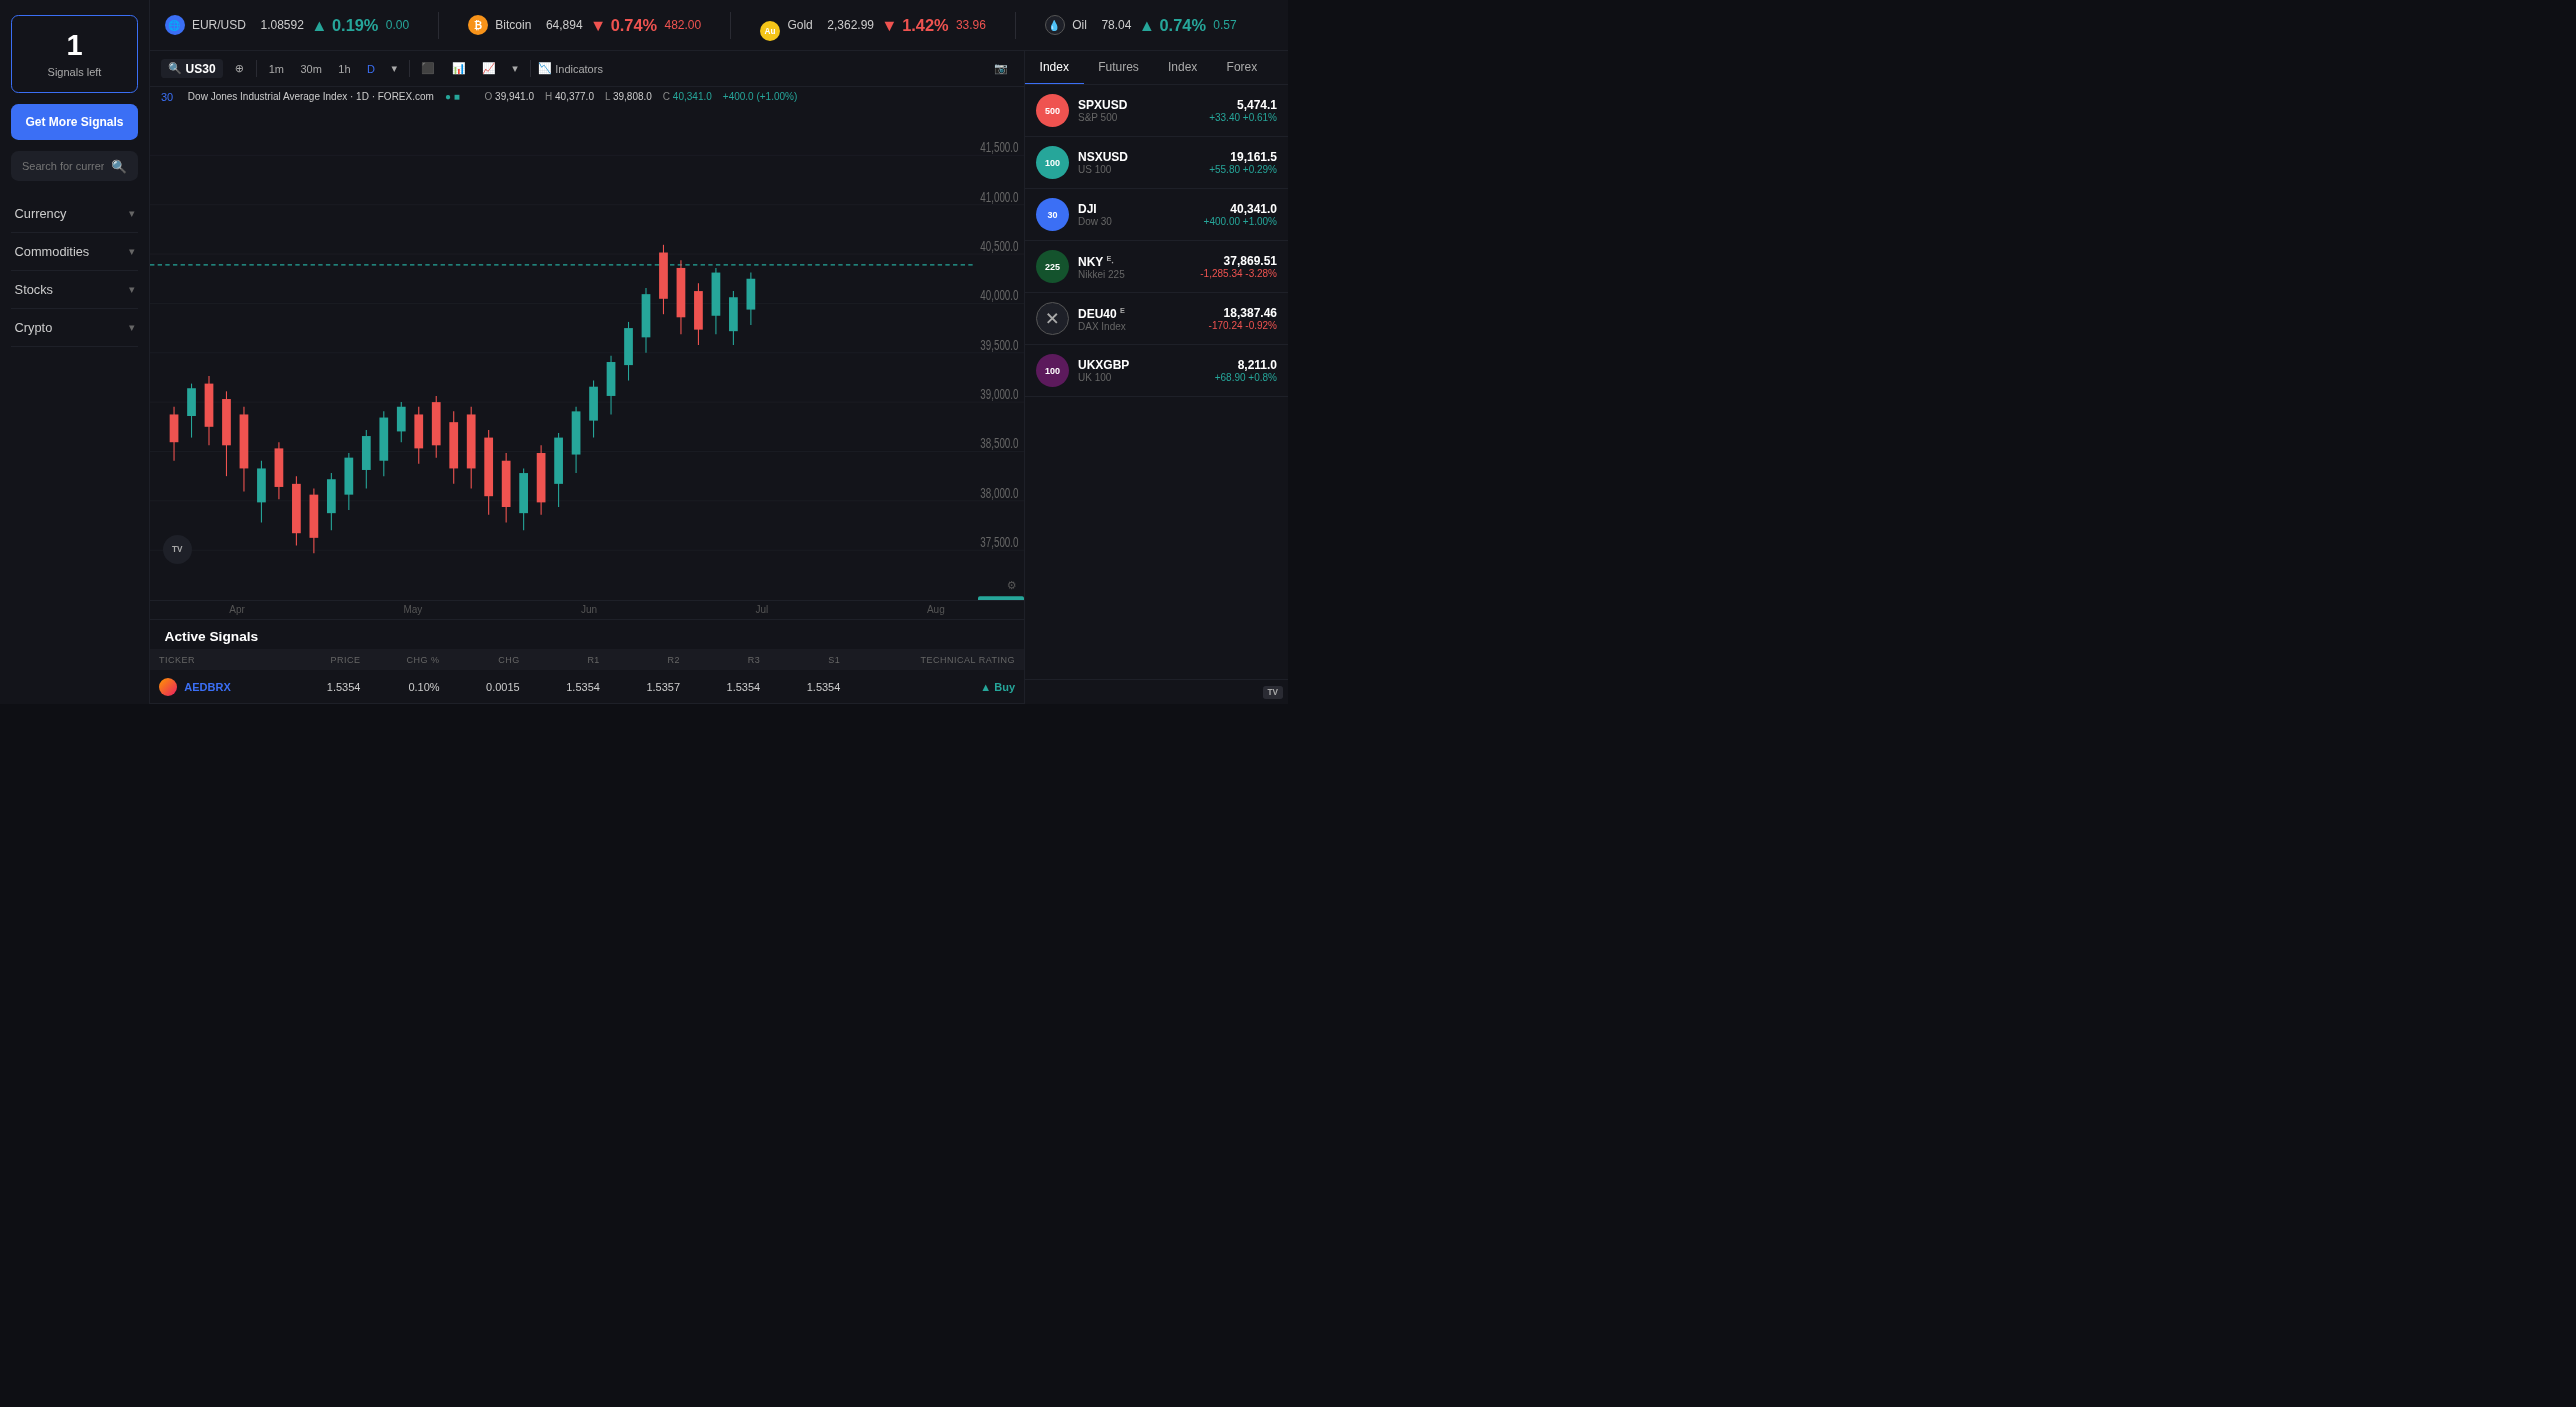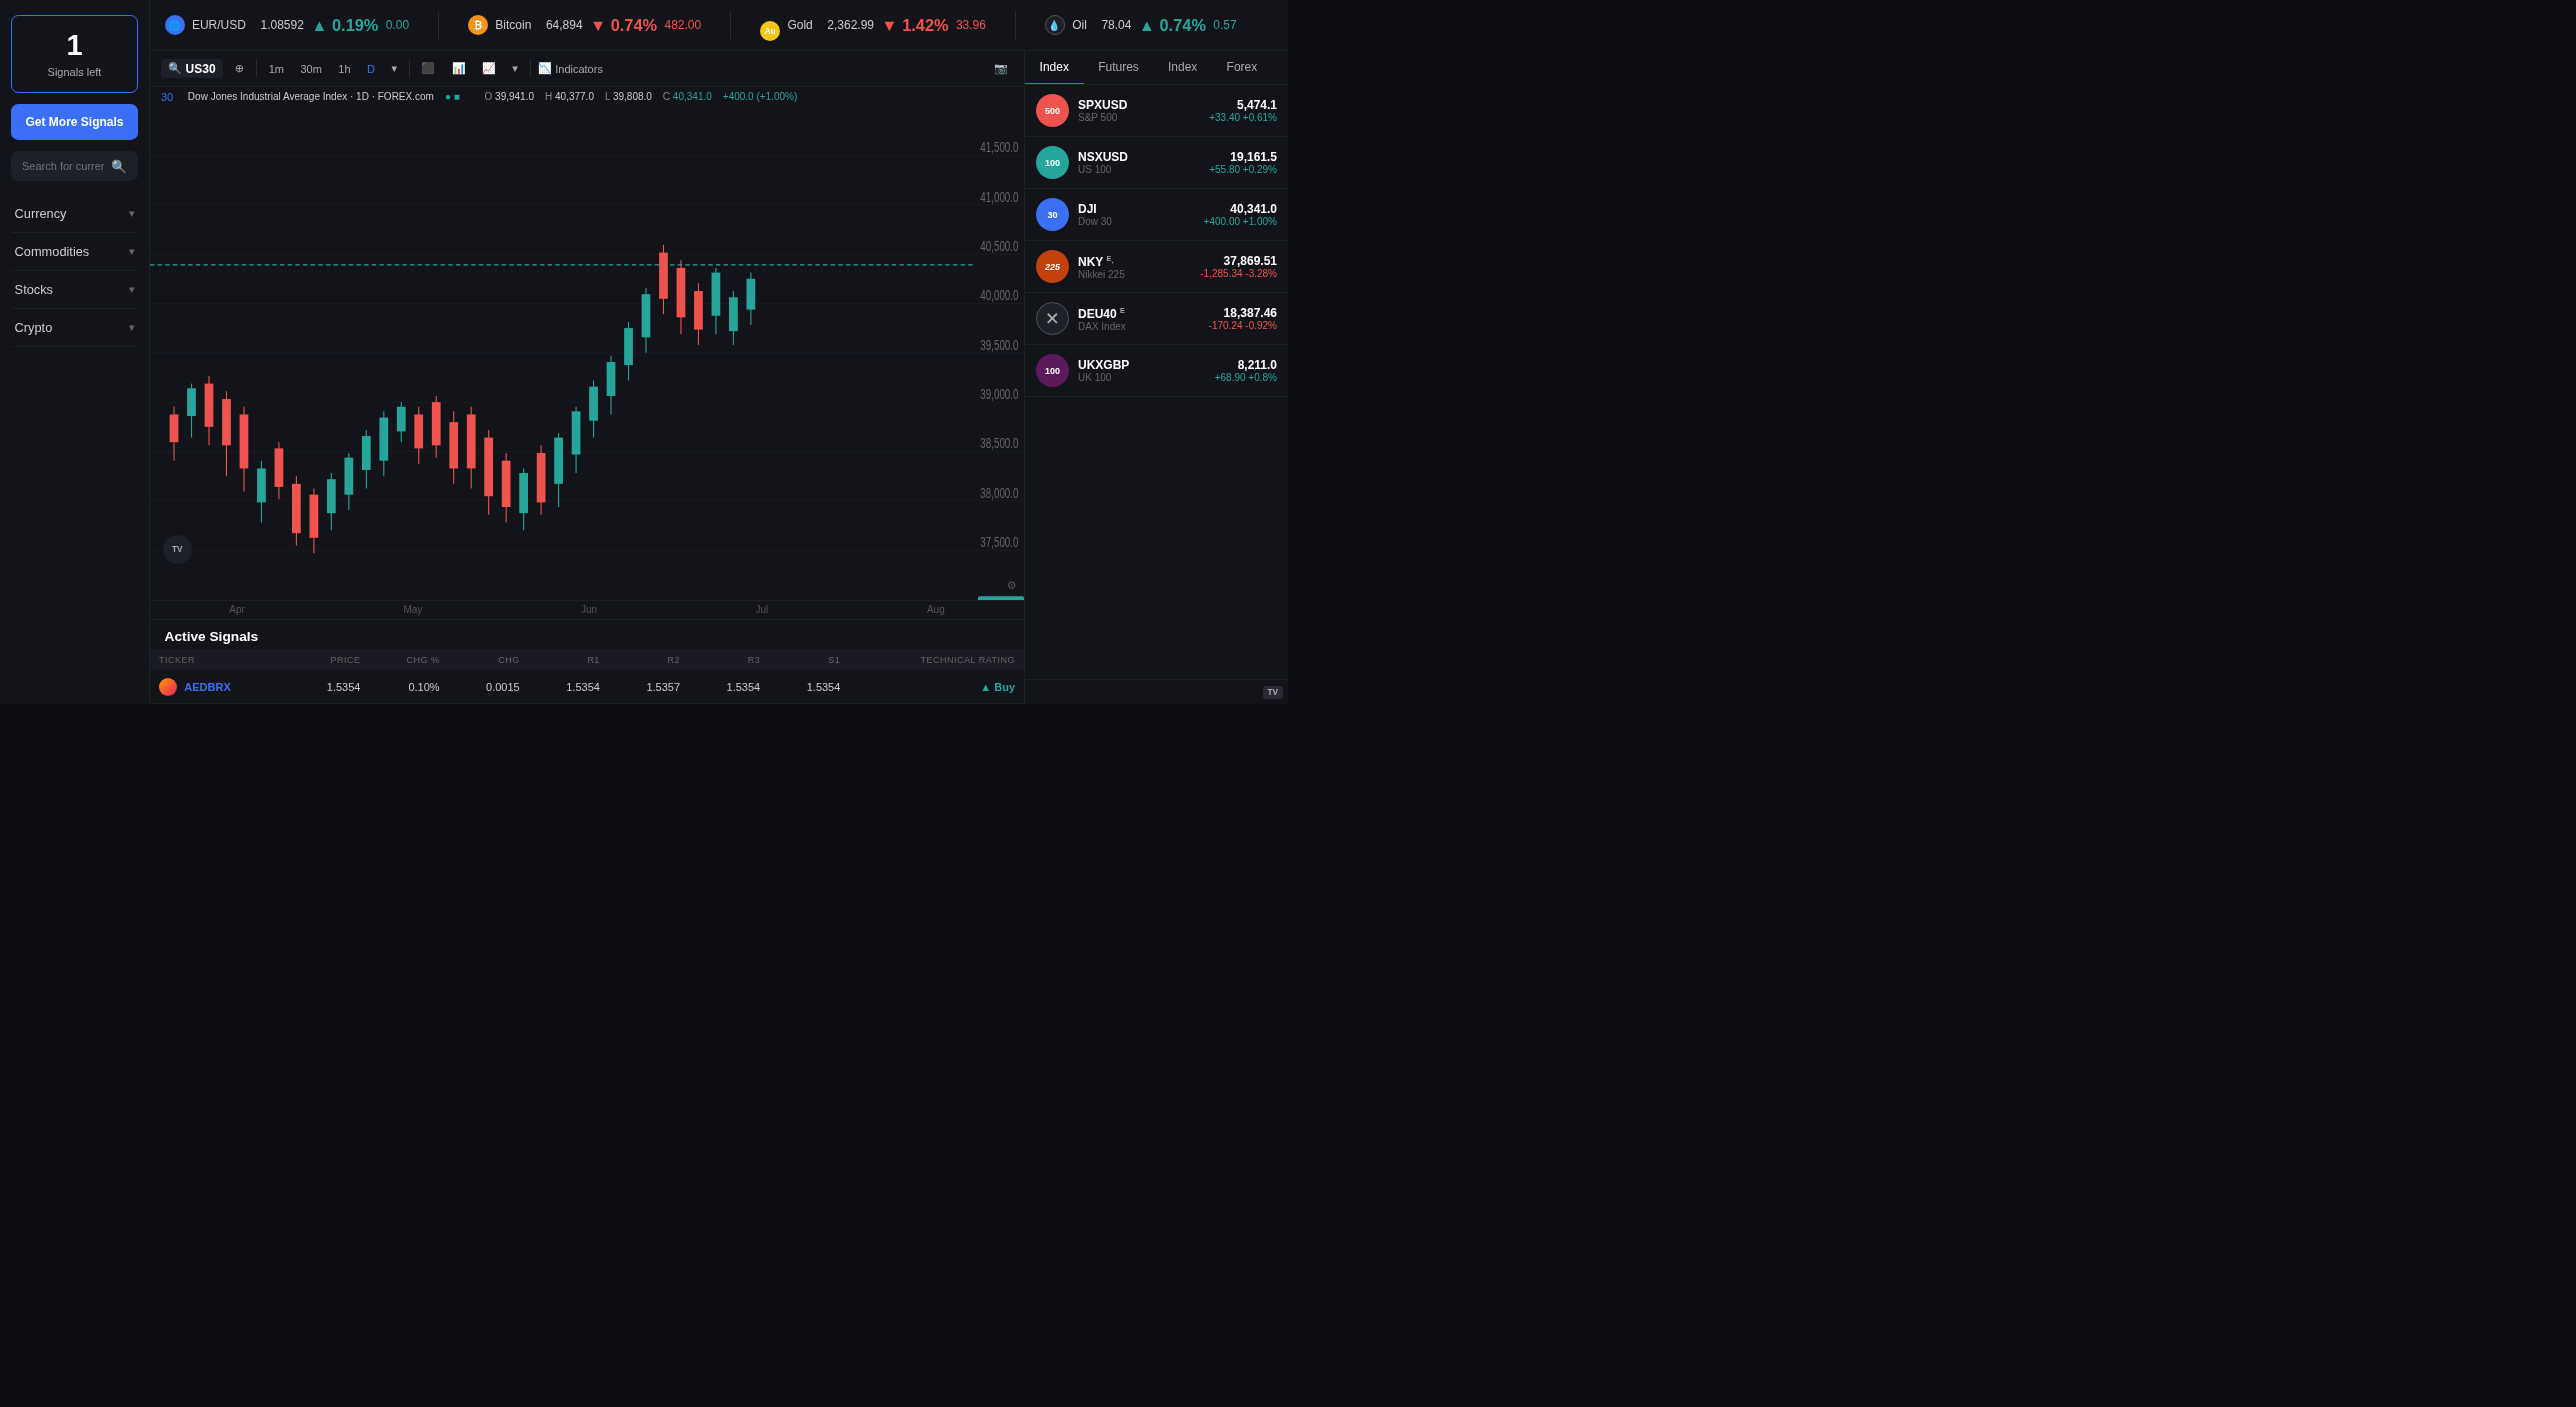--- a/index.html
+++ b/index.html
@@ -355,21 +355,21 @@
       align-items: center;
       justify-content: center;
       font-size: 9px;
       font-weight: 700;
       color: #fff;
       flex-shrink: 0;
     }
     .badge-500 { background: #ef5350; }
     .badge-100-teal { background: #26a69a; }
     .badge-30 { background: #3b6ff5; }
-    .badge-225 { background: #c2410c; font-style: italic; }
+    .badge-225 { background: #14532d; }
     .badge-x { background: #1e2028; border: 1.8px solid #555; }
     .badge-100-dark { background: #5c1a5c; }
     .index-info { flex: 1; }
     .index-name { font-size: 12px; font-weight: 600; color: #fff; }
     .index-sub { font-size: 10px; color: #666; }
     .index-vals { text-align: right; }
     .index-price { font-size: 12px; font-weight: 600; color: #fff; }
     .index-chg { font-size: 10px; }
     .chg-green { color: #26a69a; }
     .chg-red { color: #ef5350; }

